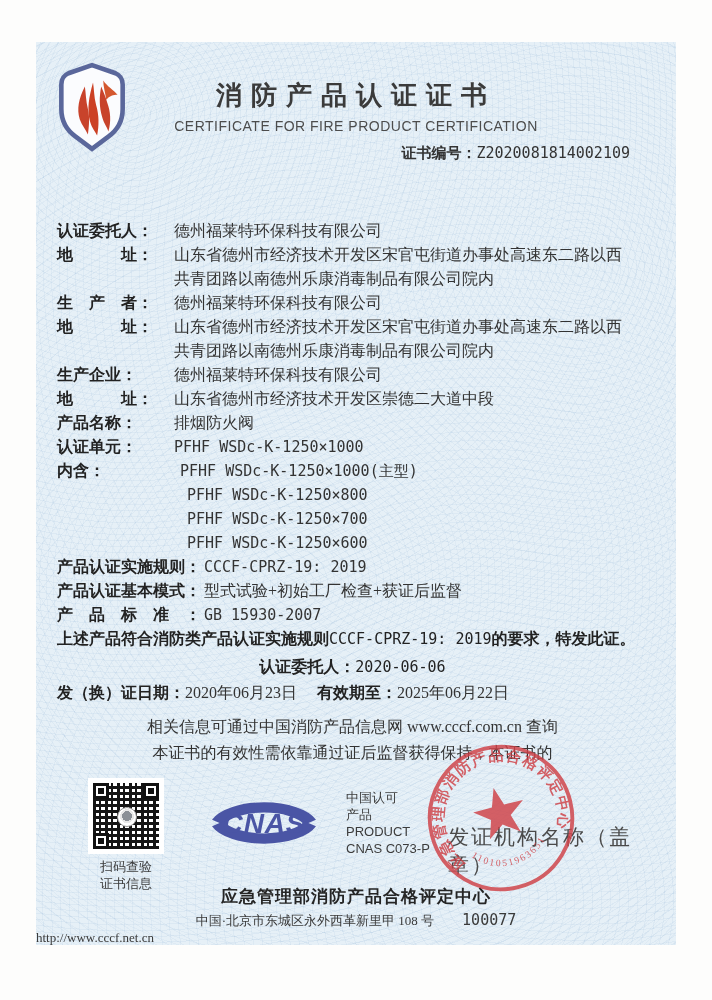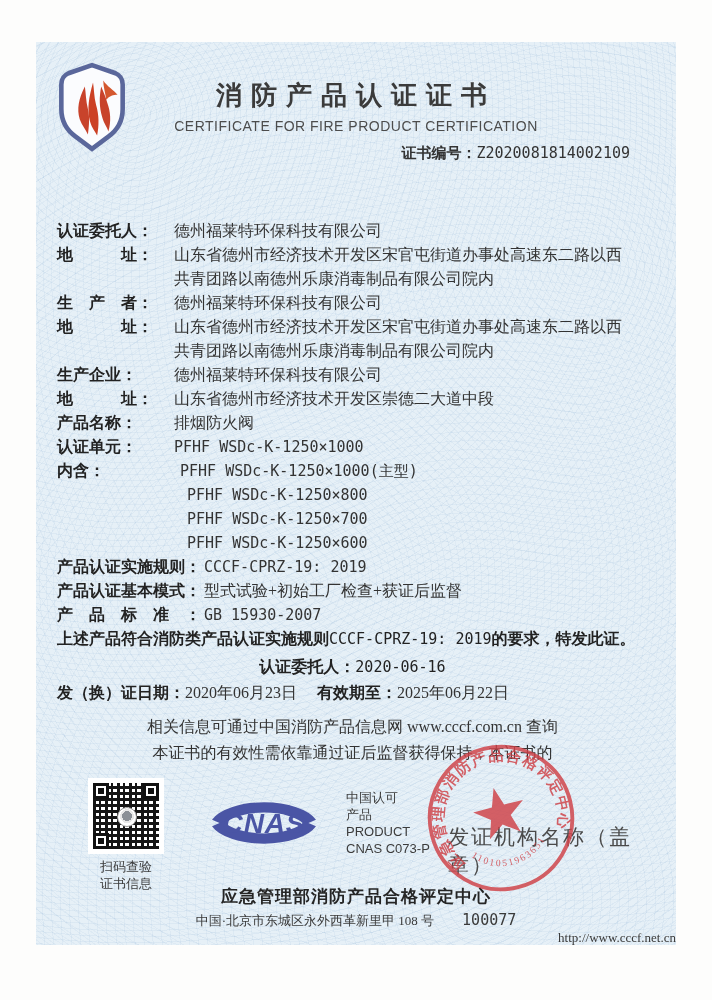--- a/index.html
+++ b/index.html
@@ -62,22 +62,22 @@
   .qr-caption{position:absolute;left:40px;top:816px;width:100px;text-align:center;
     font-size:13px;line-height:17px;color:#3d3d3d;}
   .cnas{position:absolute;left:158px;top:748px;}
   .cnas-text{position:absolute;left:310px;top:747px;font-family:"Liberation Sans","DejaVu Sans",sans-serif;
     font-size:13px;line-height:17px;color:#3c3c3c;}
   .stamp{position:absolute;left:388px;top:699px;width:154px;height:154px;transform:rotate(-14deg);opacity:.82;z-index:3;}
   .sign-label{position:absolute;left:412px;top:781px;font-size:21px;letter-spacing:2px;color:#4a4a4a;z-index:1;}
   .org{position:absolute;left:0;right:0;top:843px;text-align:center;font-size:17px;font-weight:bold;color:#252525;letter-spacing:1px;}
   .addr{position:absolute;left:0;right:0;top:869px;text-align:center;font-size:13px;color:#3a3a3a;}
   .addr .pc{display:inline-block;margin-left:28px;}
-  .site{position:absolute;left:0;right:0;top:888px;text-align:right;font-size:13px;color:#3a3a3a;
-    font-family:"Liberation Serif",serif;padding-left:48px;}
+  .site{position:absolute;left:0;right:0;top:888px;text-align:left;font-size:13px;color:#3a3a3a;
+    font-family:"Liberation Serif",serif;}
 </style>
 </head>
 <body>
 
 <div class="cert">
 
   <div class="logo">
     <svg width="68" height="92" viewBox="0 0 66 90">
       <path d="M33 3 L10 11 Q3 14 3 22 L3 46 Q3 63 17 73 L33 85 L49 73 Q63 63 63 46 L63 22 Q63 14 56 11 Z" fill="#fbfcfe" stroke="#5a679b" stroke-width="4.5"></path>
       <path d="M26 24 C20 36 18 46 21 56 C23 62 27 66 29 71 C30 63 31 55 29 46 C27 38 27 30 26 24 Z" fill="#c8432b"></path>
@@ -160,21 +160,21 @@
       <div class="lab">产品认证基本模式：</div>
       <div class="val">型式试验+初始工厂检查+获证后监督</div>
     </div>
     <div class="row rule">
       <div class="lab">产　品　标　准　：</div>
       <div class="val latin">GB 15930-2007</div>
     </div>
 
     <p class="statement"><span class="b">上述产品符合消防类产品认证实施规则</span><span class="latin">CCCF-CPRZ-19: 2019</span><span class="b">的要求，特发此证。</span></p>
 
-    <div class="first-date"><span>认证委托人：</span><span class="dv latin">2020-06-16</span></div>
+    <div class="first-date"><span>认证委托人：</span><span class="dv latin">2020-06-06</span></div>
 
     <div class="issue-row">
       <span class="dl">发（换）证日期：</span>
       <span class="dv">2020年06月23日</span>
       <span class="gap"></span>
       <span class="dl">有效期至：</span>
       <span class="dv">2025年06月22日</span>
     </div>
 
     <div class="notice">

